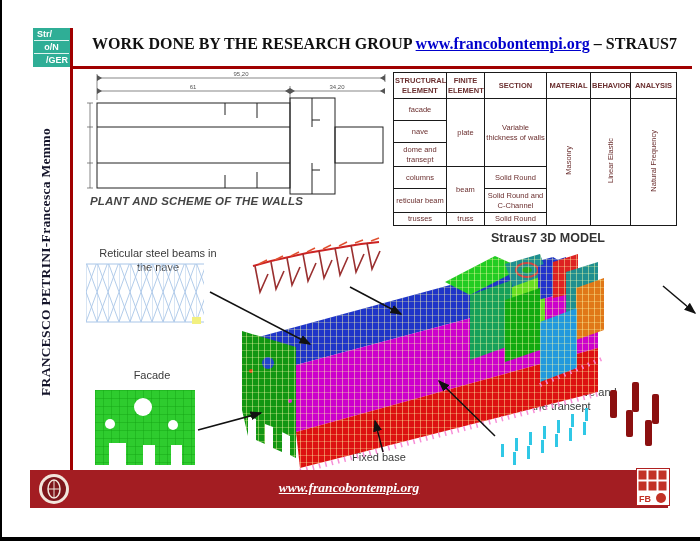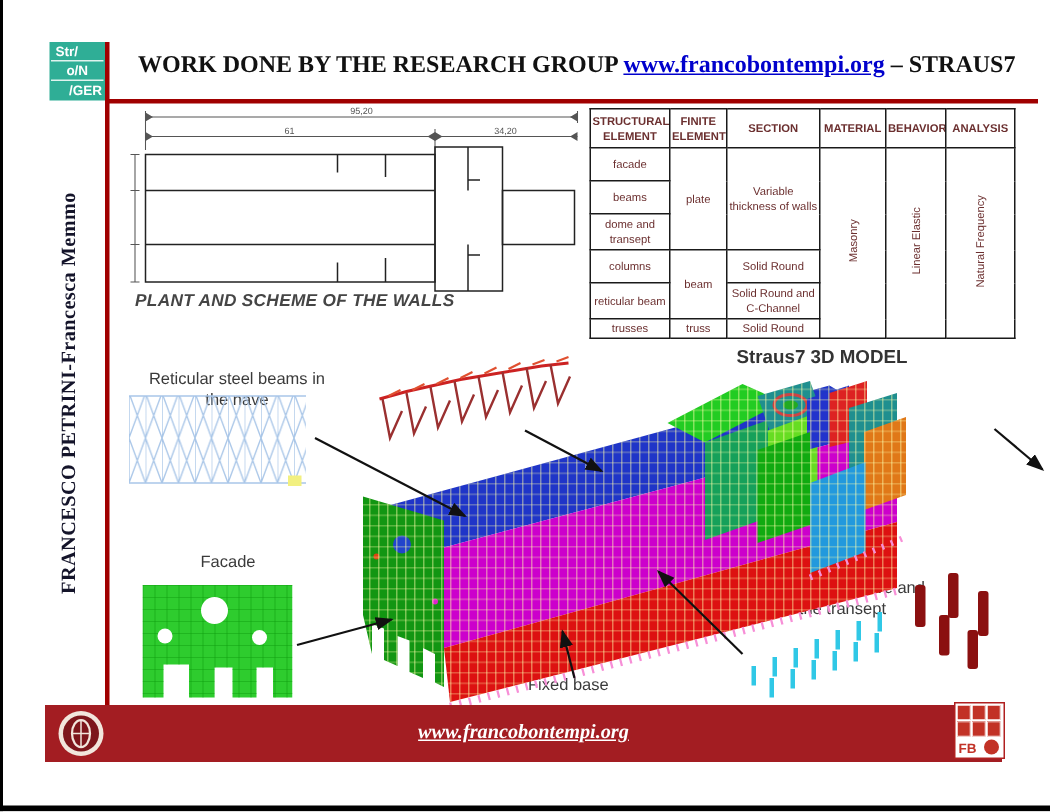--- a/index.html
+++ b/index.html
@@ -145,21 +145,21 @@
       </tr>
       <tr style="height:22px">
         <td>facade</td>
         <td rowspan="3">plate</td>
         <td rowspan="3">Variable thickness of walls</td>
         <td rowspan="6" class="vtext"><span>Masonry</span></td>
         <td rowspan="6" class="vtext"><span>Linear Elastic</span></td>
         <td rowspan="6" class="vtext"><span>Natural Frequency</span></td>
       </tr>
       <tr style="height:22px">
-            <td>beams</td>
+            <td>nave</td>
           </tr>
       <tr style="height:24px">
             <td>dome and transept</td>
           </tr>
       <tr style="height:22px">
         <td>columns</td>
         <td rowspan="2">beam</td>
         <td>Solid Round</td>
       </tr>
       <tr style="height:24px">

